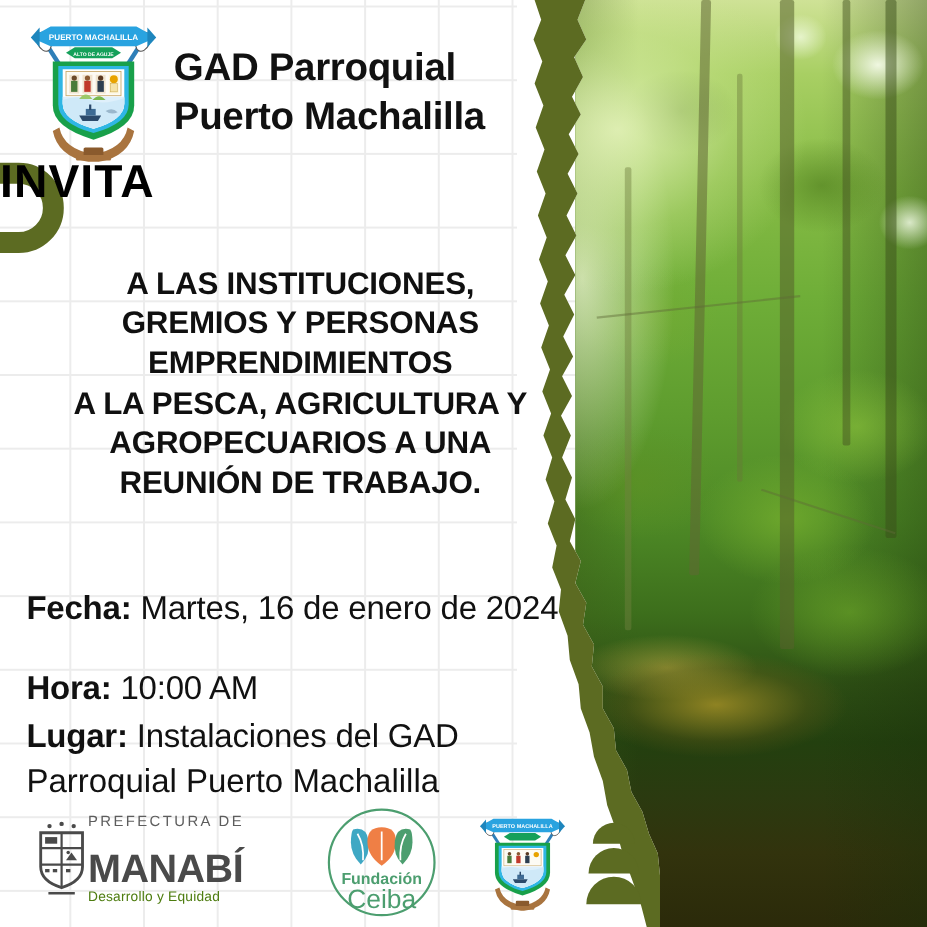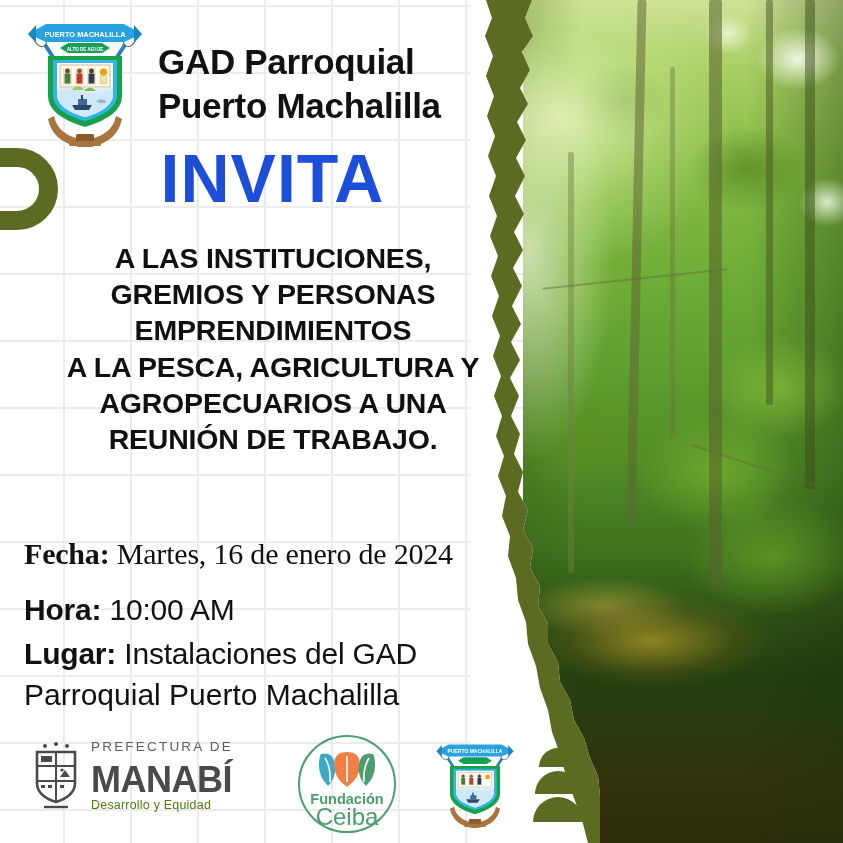--- a/index.html
+++ b/index.html
@@ -70,40 +70,40 @@
   .d-ring{position:absolute;left:-42px;top:148px;width:100px;height:82px;
     border:19px solid #5c6b22;border-radius:50px;box-sizing:border-box;}
 
   
   .header{position:absolute;left:20px;top:12px;width:510px;display:flex;align-items:flex-start;gap:8px;}
   .crest{width:130px;height:135px;flex:0 0 130px;}
   .org-title{margin-top:28px;font-size:35px;line-height:1.26;font-weight:700;color:#111111;
     letter-spacing:-0.3px;}
   .org-title .l2{display:block;}
 
-  .invita{position:absolute;left:0;top:144px;width:545px;text-align:center;
-    font-size:68px;font-weight:800;color:#1d4ed8;letter-spacing:1px;line-height:1;}
+  .invita{position:absolute;left:0;top:144px;width:545px;
+    font-size:42px;font-weight:800;color:#000000;letter-spacing:1px;line-height:1;}
 
   .body-text{position:absolute;left:28px;top:240px;width:490px;text-align:center;
     font-size:28.5px;font-weight:800;line-height:1.27;color:#101010;letter-spacing:-0.2px;}
   .body-text div{white-space:nowrap;}
 
   .details{position:absolute;left:24px;top:532px;width:530px;color:#111111;}
   .det-line{font-size:30px;line-height:1.45;letter-spacing:-0.2px;}
   .det-line b{font-weight:800;}
-  .det-row-fecha{margin-bottom:12px;font-family:Liberation Serif, serif;}
+  .det-row-fecha{margin-bottom:28px;}
   .det-row-lugar{margin-top:1px;}
   .lugar-2{font-size:30px;line-height:1.25;}
 
   
   .footer{position:absolute;left:18px;top:726px;width:560px;height:110px;}
-  .logo-prefectura{position:absolute;left:14px;top:14px;display:flex;align-items:center;gap:11px;}
+  .logo-prefectura{position:absolute;left:14px;top:14px;display:flex;align-items:center;}
   .pref-text{line-height:1;}
   .pref-top{font-size:13.5px;letter-spacing:2.2px;color:#5d5d5d;font-weight:400;}
-  .pref-main{font-size:36px;font-weight:800;color:#4a4a4a;letter-spacing:-0.5px;margin:8px 0 1px;}
+  .pref-main{font-size:36px;font-weight:800;color:#4a4a4a;letter-spacing:-0.5px;margin:18px 0 1px;}
   .pref-sub{font-size:12.5px;color:#4d7c0f;letter-spacing:.2px;}
 
   .logo-ceiba{position:absolute;left:277px;top:6px;width:104px;height:104px;}
   .logo-crest-small{position:absolute;left:413px;top:10px;width:88px;height:92px;}
   .logo-tree{position:absolute;left:509px;top:10px;width:62px;height:92px;}
 </style>
 </head>
 <body>
 
 <div class="poster">

